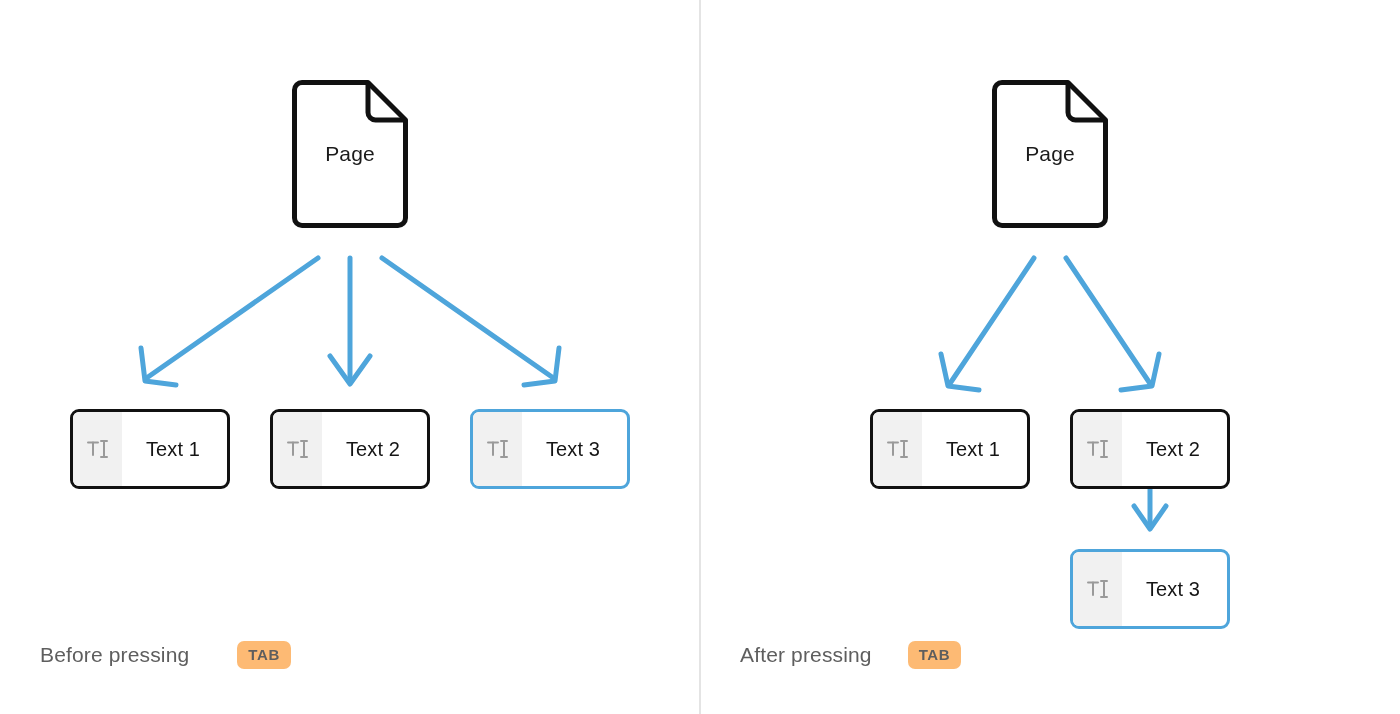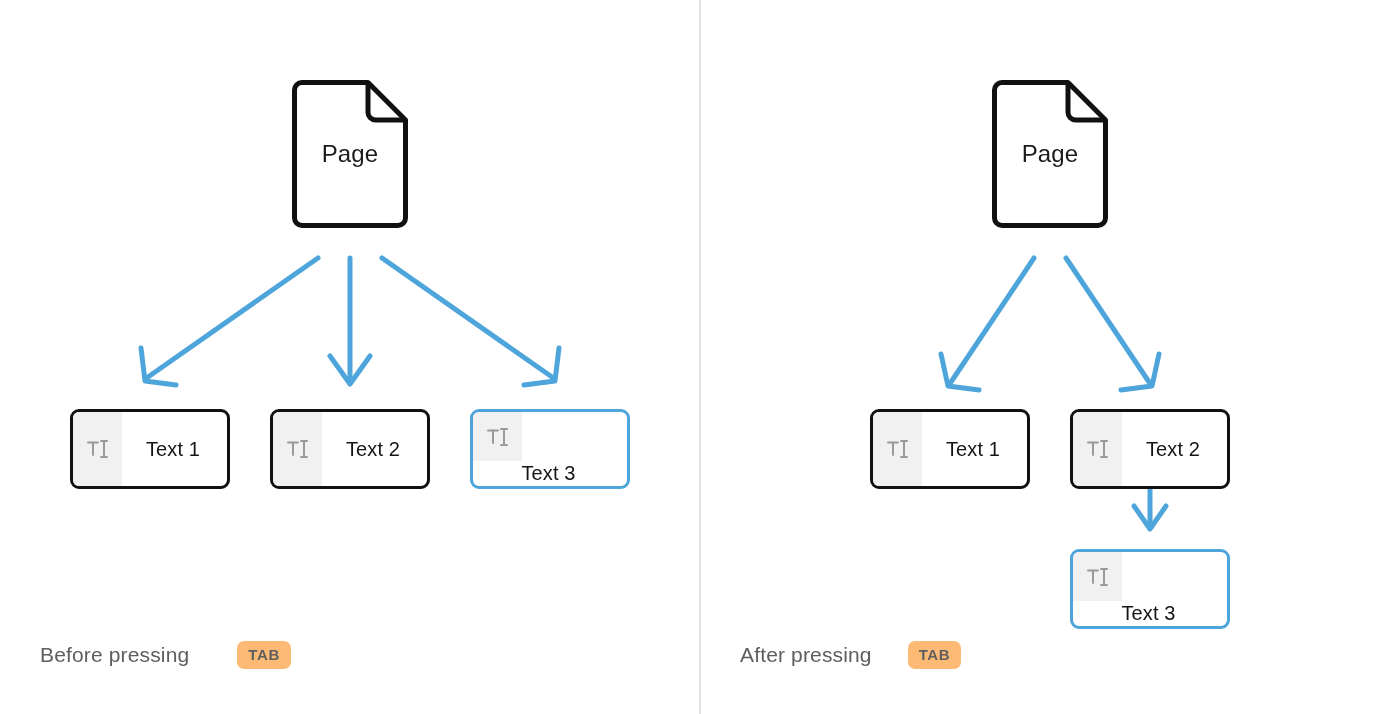--- a/index.html
+++ b/index.html
@@ -45,41 +45,40 @@
   }
   .page-label {
     position: absolute;
     left: 0;
     top: 0;
     width: 120px;
     height: 152px;
     display: flex;
     align-items: center;
     justify-content: center;
-    font-size: 24px;
+    font-size: 21px;
     color: #1b1b1b;
     letter-spacing: 0.1px;
   }
 
   
   .text-node {
     position: absolute;
     width: 160px;
     height: 80px;
     box-sizing: border-box;
     border: 3px solid #111111;
     border-radius: 9px;
     background: #ffffff;
     display: flex;
     align-items: stretch;
     overflow: hidden;
   }
   .text-node.selected {
     border-color: #4ea5db;
-    flex-direction: column;
   }
   .text-node .icon-cell {
     width: 49px;
     flex: 0 0 49px;
     background: #f1f1f1;
     display: flex;
     align-items: center;
     justify-content: center;
   }
   .text-node .icon-cell svg {

